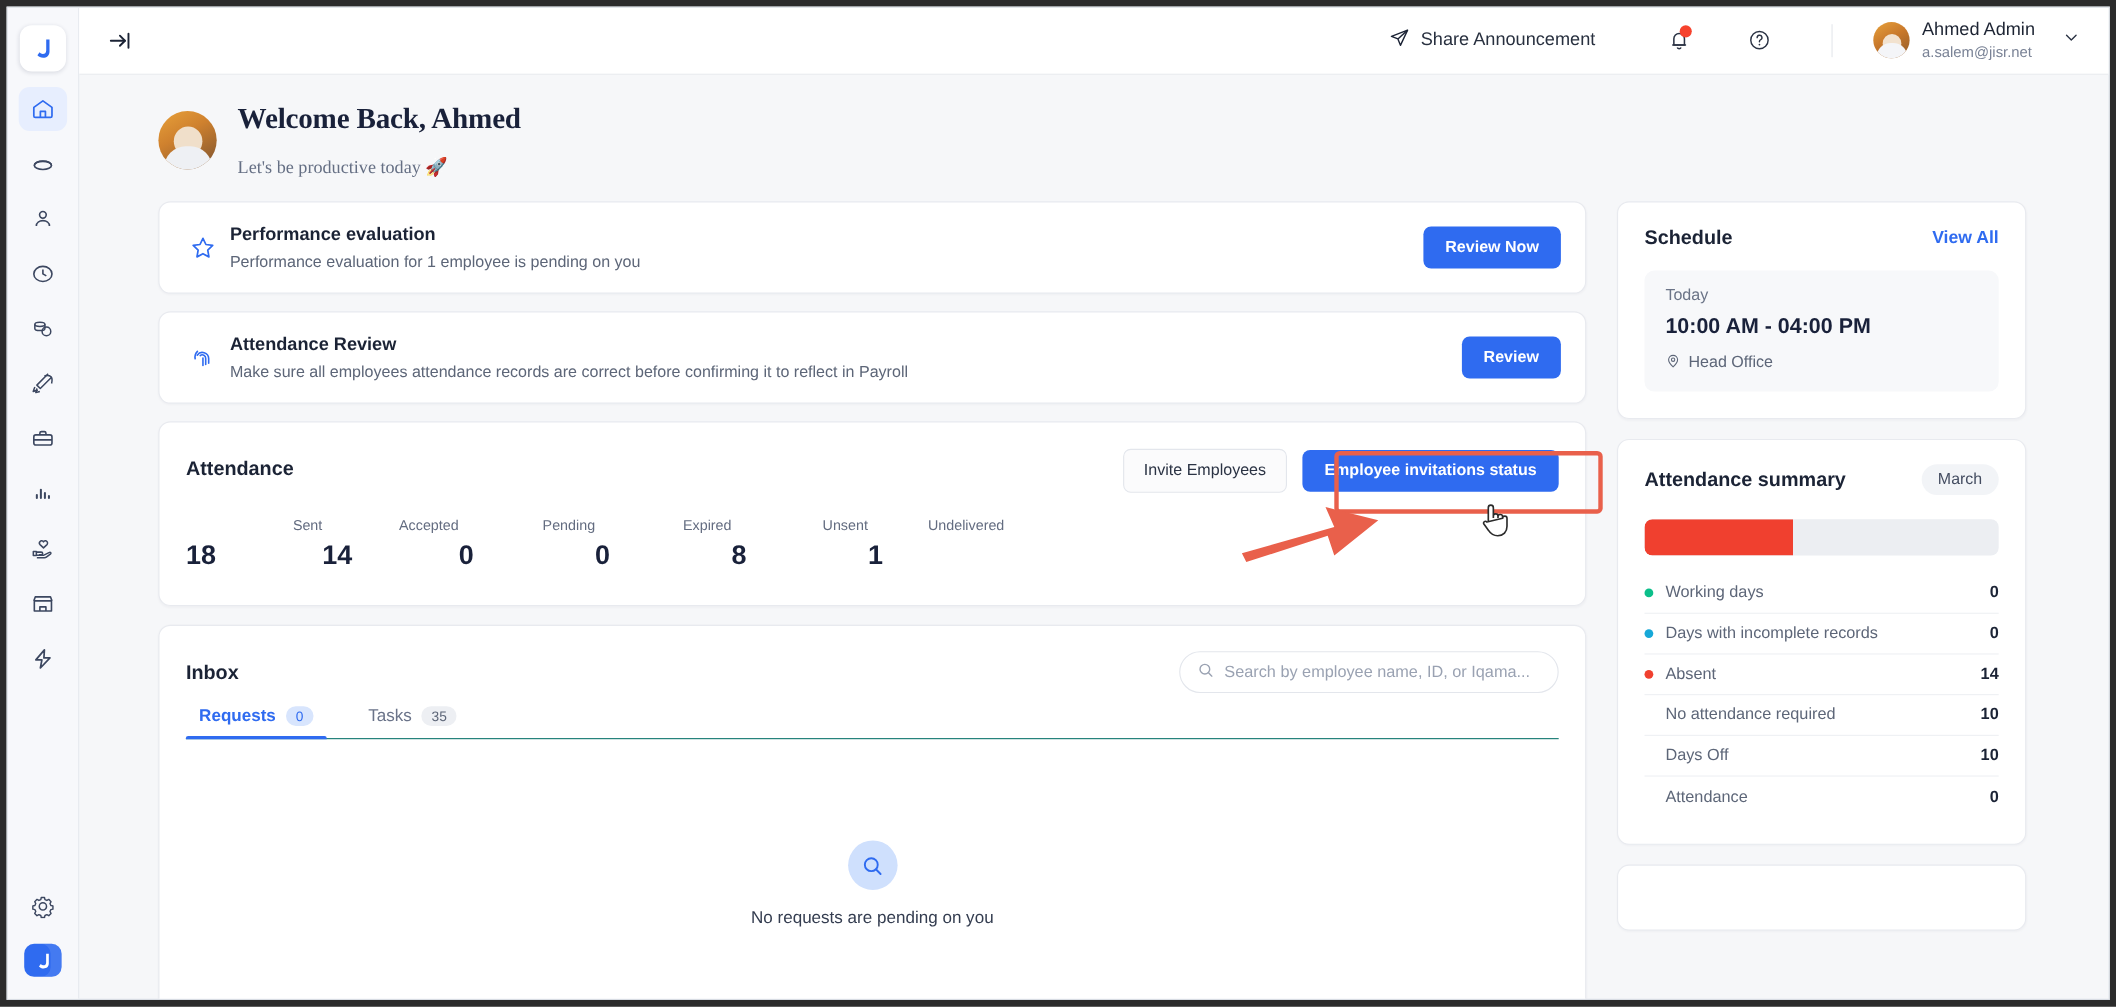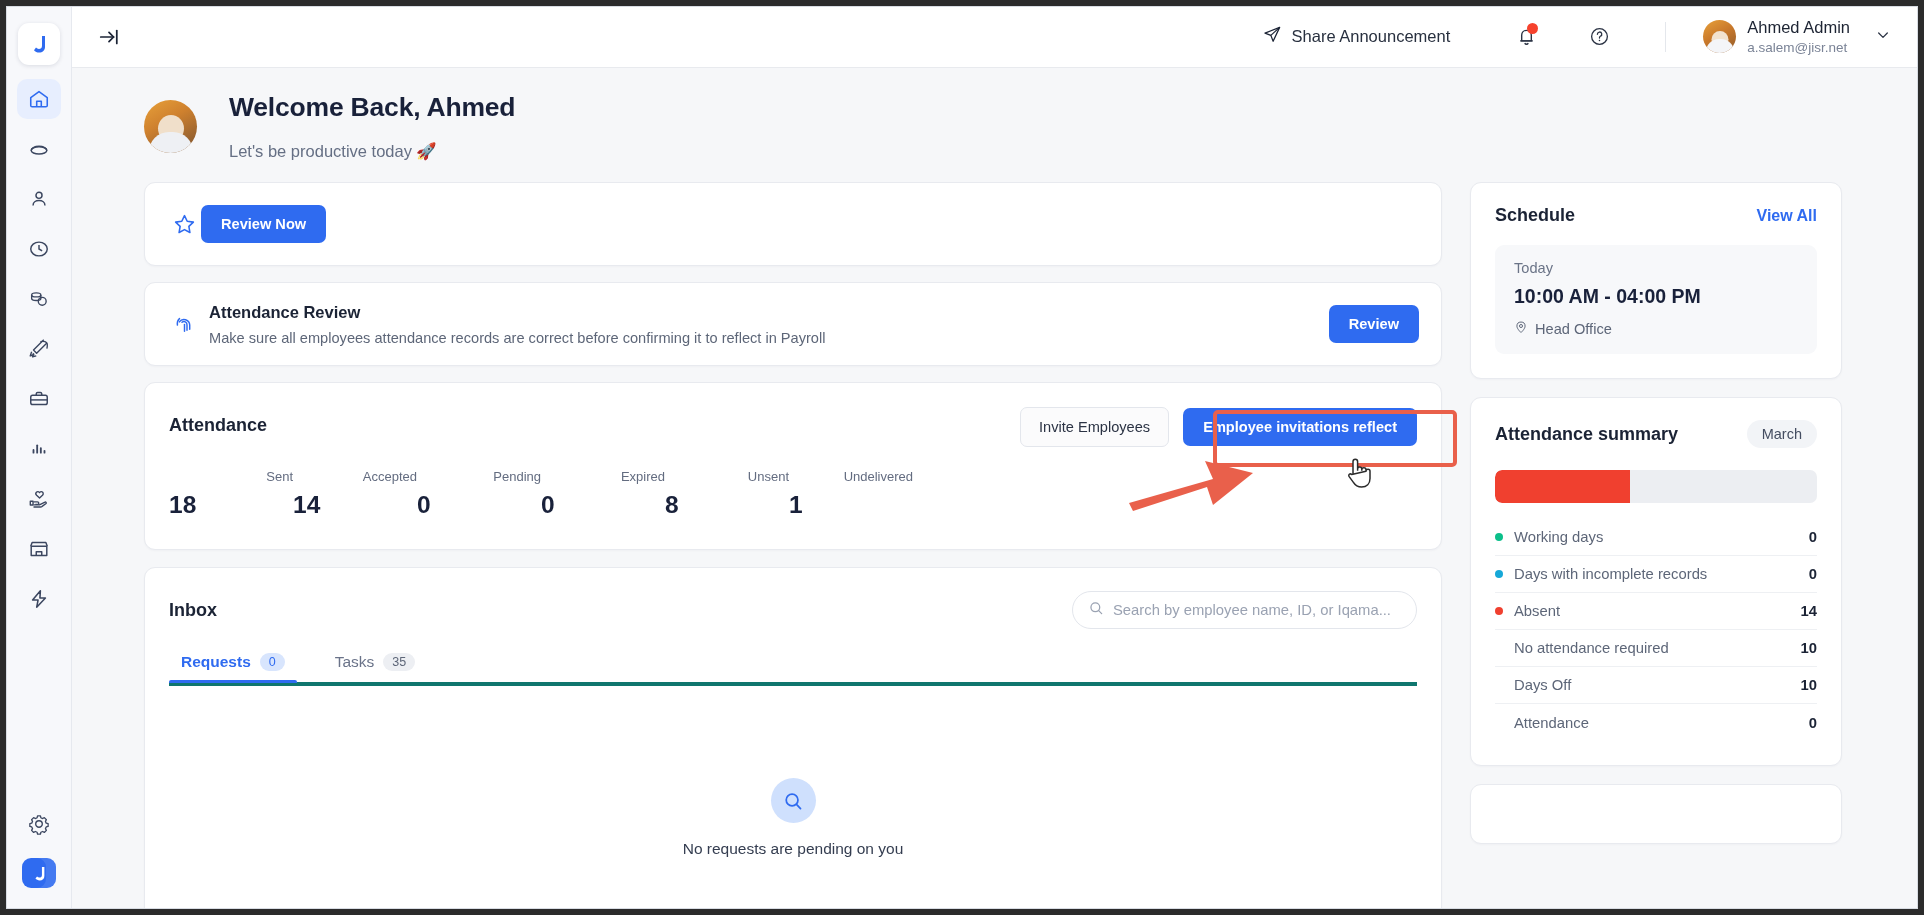--- a/index.html
+++ b/index.html
@@ -74,21 +74,21 @@
   .avatar-sm::after {
     content:""; position:absolute; left:50%; bottom:-3px; transform:translateX(-50%);
     width: 28px; height: 17px; border-radius: 13px 13px 0 0; background: #f4f5f8;
   }
   .user-name { font-size: 16.5px; color: #1d2433; line-height: 1.15; }
   .user-mail { font-size: 13.5px; color: #7a8396; line-height: 1.3; margin-top: 2px; }
 
   
   .page { position: absolute; left: 65px; top: 61px; right: 0; bottom: 0; overflow: hidden; }
 
-  .welcome { display: flex; align-items: center; gap: 32px; padding: 24px 4px 0 72px; }
+  .welcome { display: flex; align-items: center; gap: 19px; padding: 24px 4px 0 72px; font-family: Liberation Serif, serif; }
   .avatar-lg {
     width: 53px; height: 53px; border-radius: 50%; overflow: hidden; position: relative;
     background: linear-gradient(150deg,#e8a13a 0%,#cf812e 40%,#7b5230 100%); flex: none;
   }
   .avatar-lg::before {
     content:""; position:absolute; left:50%; top:28%; transform:translateX(-50%);
     width: 26px; height: 27px; border-radius: 50%; background: #f0dfca;
   }
   .avatar-lg::after {
     content:""; position:absolute; left:50%; bottom:-4px; transform:translateX(-50%);
@@ -147,21 +147,21 @@
   .search-box {
     margin-left: auto; width: 345px; height: 38px; border: 1px solid #e3e6ec;
     border-radius: 19px; display: flex; align-items: center; gap: 9px; padding: 0 15px;
     background: #fff;
   }
   .search-box input {
     border: none; outline: none; font-size: 14.8px; color: #2b3344; width: 100%;
     font-family: inherit; background: transparent;
   }
   .search-box input::placeholder { color: #9aa2b2; }
-  .tabs { display: flex; gap: 26px; margin-top: 16px; border-bottom: 4px solid #0f766e; }
+  .tabs { display: flex; gap: 26px; margin-top: 4px; border-bottom: 1px solid #0f766e; }
   .tab { display: flex; align-items: center; gap: 9px; padding: 8px 12px 11px 12px; cursor: pointer; position: relative; }
   .tab-label { font-size: 15.5px; color: #6a7389; }
   .tab.active .tab-label { color: #2f6bf0; font-weight: 700; }
   .tab.active::after {
     content:""; position:absolute; left:0; right:0; bottom:-1px; height: 3px; background: #2f6bf0; border-radius: 2px 2px 0 0;
   }
   .tab-badge {
     font-size: 12.5px; color: #5d6678; background: #edeff3; border-radius: 11px;
     padding: 2px 9px; min-width: 24px; text-align: center;
   }
@@ -372,20 +372,24 @@
     <div class="columns">
 
       <div class="col-main">
 
         <div class="card alert-card">
           <div class="alert-icon">
             <svg width="25" height="25" viewBox="0 0 24 24" fill="none" stroke="#2f6bf0" stroke-width="1.5" stroke-linejoin="round">
                 <path d="M12 3.5l2.6 5.4 5.9.8-4.3 4.1 1 5.9-5.2-2.8-5.2 2.8 1-5.9L3.5 9.7l5.9-.8z"></path>
               </svg>
           </div>
+          <div class="alert-body">
+            <div class="alert-title">Performance evaluation</div>
+            <div class="alert-desc">Performance evaluation for 1 employee is pending on you</div>
+          </div>
           <button class="btn-primary">Review Now</button>
         </div>
 
         <div class="card alert-card" style="margin-top:16px">
           <div class="alert-icon">
             <svg width="25" height="25" viewBox="0 0 24 24" fill="none" stroke="#2f6bf0" stroke-width="1.4" stroke-linecap="round">
                 <path d="M7 9.5a5.5 5.5 0 0 1 10 3v4"></path>
                 <path d="M9.6 9.8a3 3 0 0 1 4.8 2.6v5.2"></path>
                 <path d="M12 12v6.5"></path>
                 <path d="M5.2 12.6a7.2 7.2 0 0 1 2-6.4"></path>
@@ -396,21 +400,21 @@
             <div class="alert-desc">Make sure all employees attendance records are correct before confirming it to reflect in Payroll</div>
           </div>
           <button class="btn-primary">Review</button>
         </div>
 
         <div class="card inv-card">
           <div class="inv-head">
             <div class="inv-title">Attendance</div>
             <div class="inv-actions">
               <button class="btn-ghost">Invite Employees</button>
-              <button class="btn-primary">Employee invitations reflect</button>
+              <button class="btn-primary">Employee invitations status</button>
             </div>
           </div>
           <div class="inv-stats">
             <div class="inv-stat">
               <div class="inv-stat-label">Sent</div>
               <div class="inv-stat-value">18</div>
             </div>
             <div class="inv-stat">
               <div class="inv-stat-label">Accepted</div>
               <div class="inv-stat-value">14</div>

